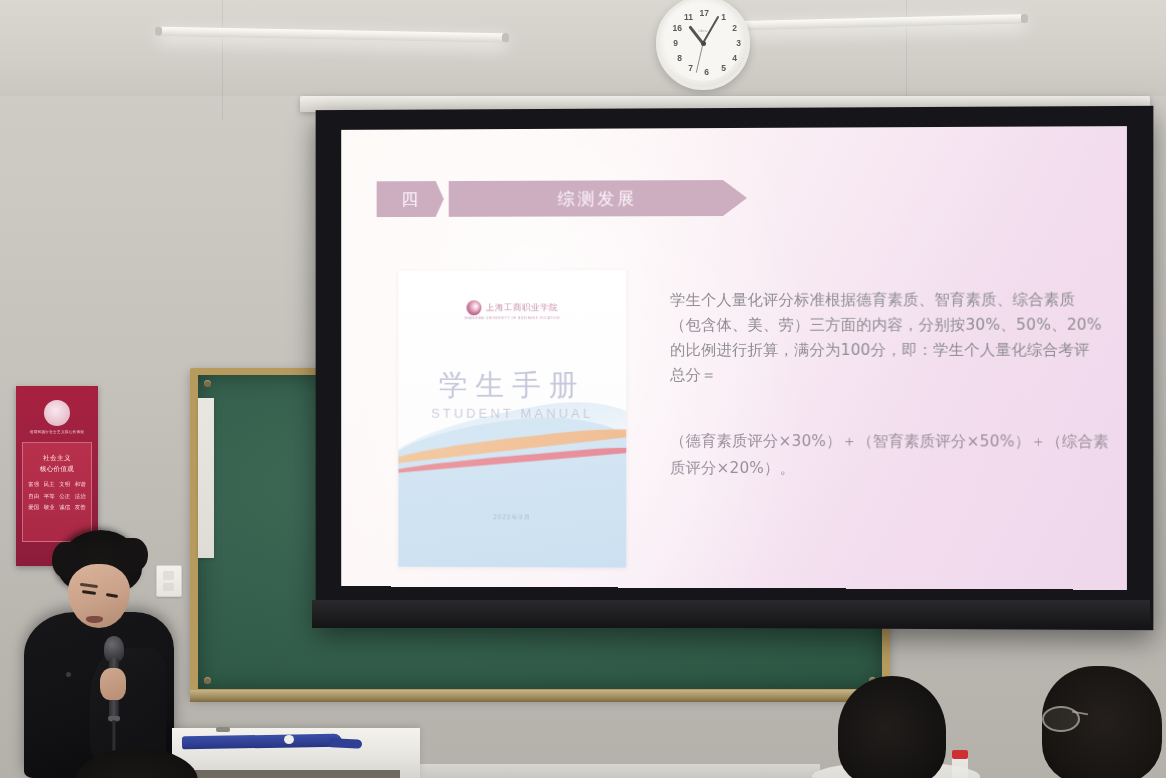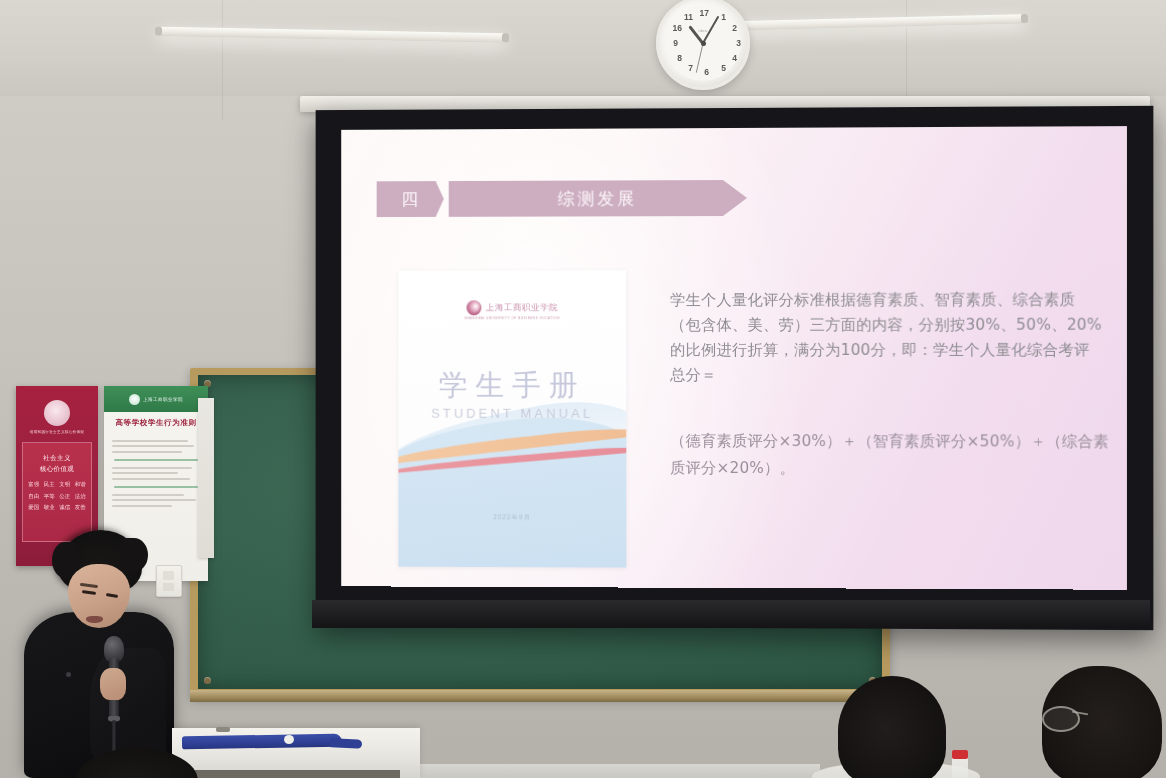--- a/index.html
+++ b/index.html
@@ -356,40 +356,20 @@
         <div class="poster-red-row">
           <span>爱国</span>
           <span>敬业</span>
           <span>诚信</span>
           <span>友善</span>
         </div>
       </div>
     </div>
   </div>
 
-  <div class="poster-green">
-    <div class="pg-head">
-      <div class="pg-head-mark"></div>
-      <div class="pg-head-txt">上海工商职业学院</div>
-    </div>
-    <div class="pg-title">高等学校学生行为准则</div>
-    <div class="pg-lines">
-      <div class="pg-line" style="width:76px;"></div>
-      <div class="pg-line" style="width:82px;"></div>
-      <div class="pg-line" style="width:70px;"></div>
-      <div class="pg-sep"></div>
-      <div class="pg-line" style="width:80px;"></div>
-      <div class="pg-line" style="width:66px;"></div>
-      <div class="pg-line" style="width:78px;"></div>
-      <div class="pg-sep"></div>
-      <div class="pg-line" style="width:72px;"></div>
-      <div class="pg-line" style="width:84px;"></div>
-      <div class="pg-line" style="width:60px;"></div>
-    </div>
-  </div>
 
   <div class="poster-small"></div>
 
   <div class="switch">
     <div class="switch-btn"></div>
     <div class="switch-btn2"></div>
   </div>
 
   <div class="speaker">
     <div class="sp-body"></div>

